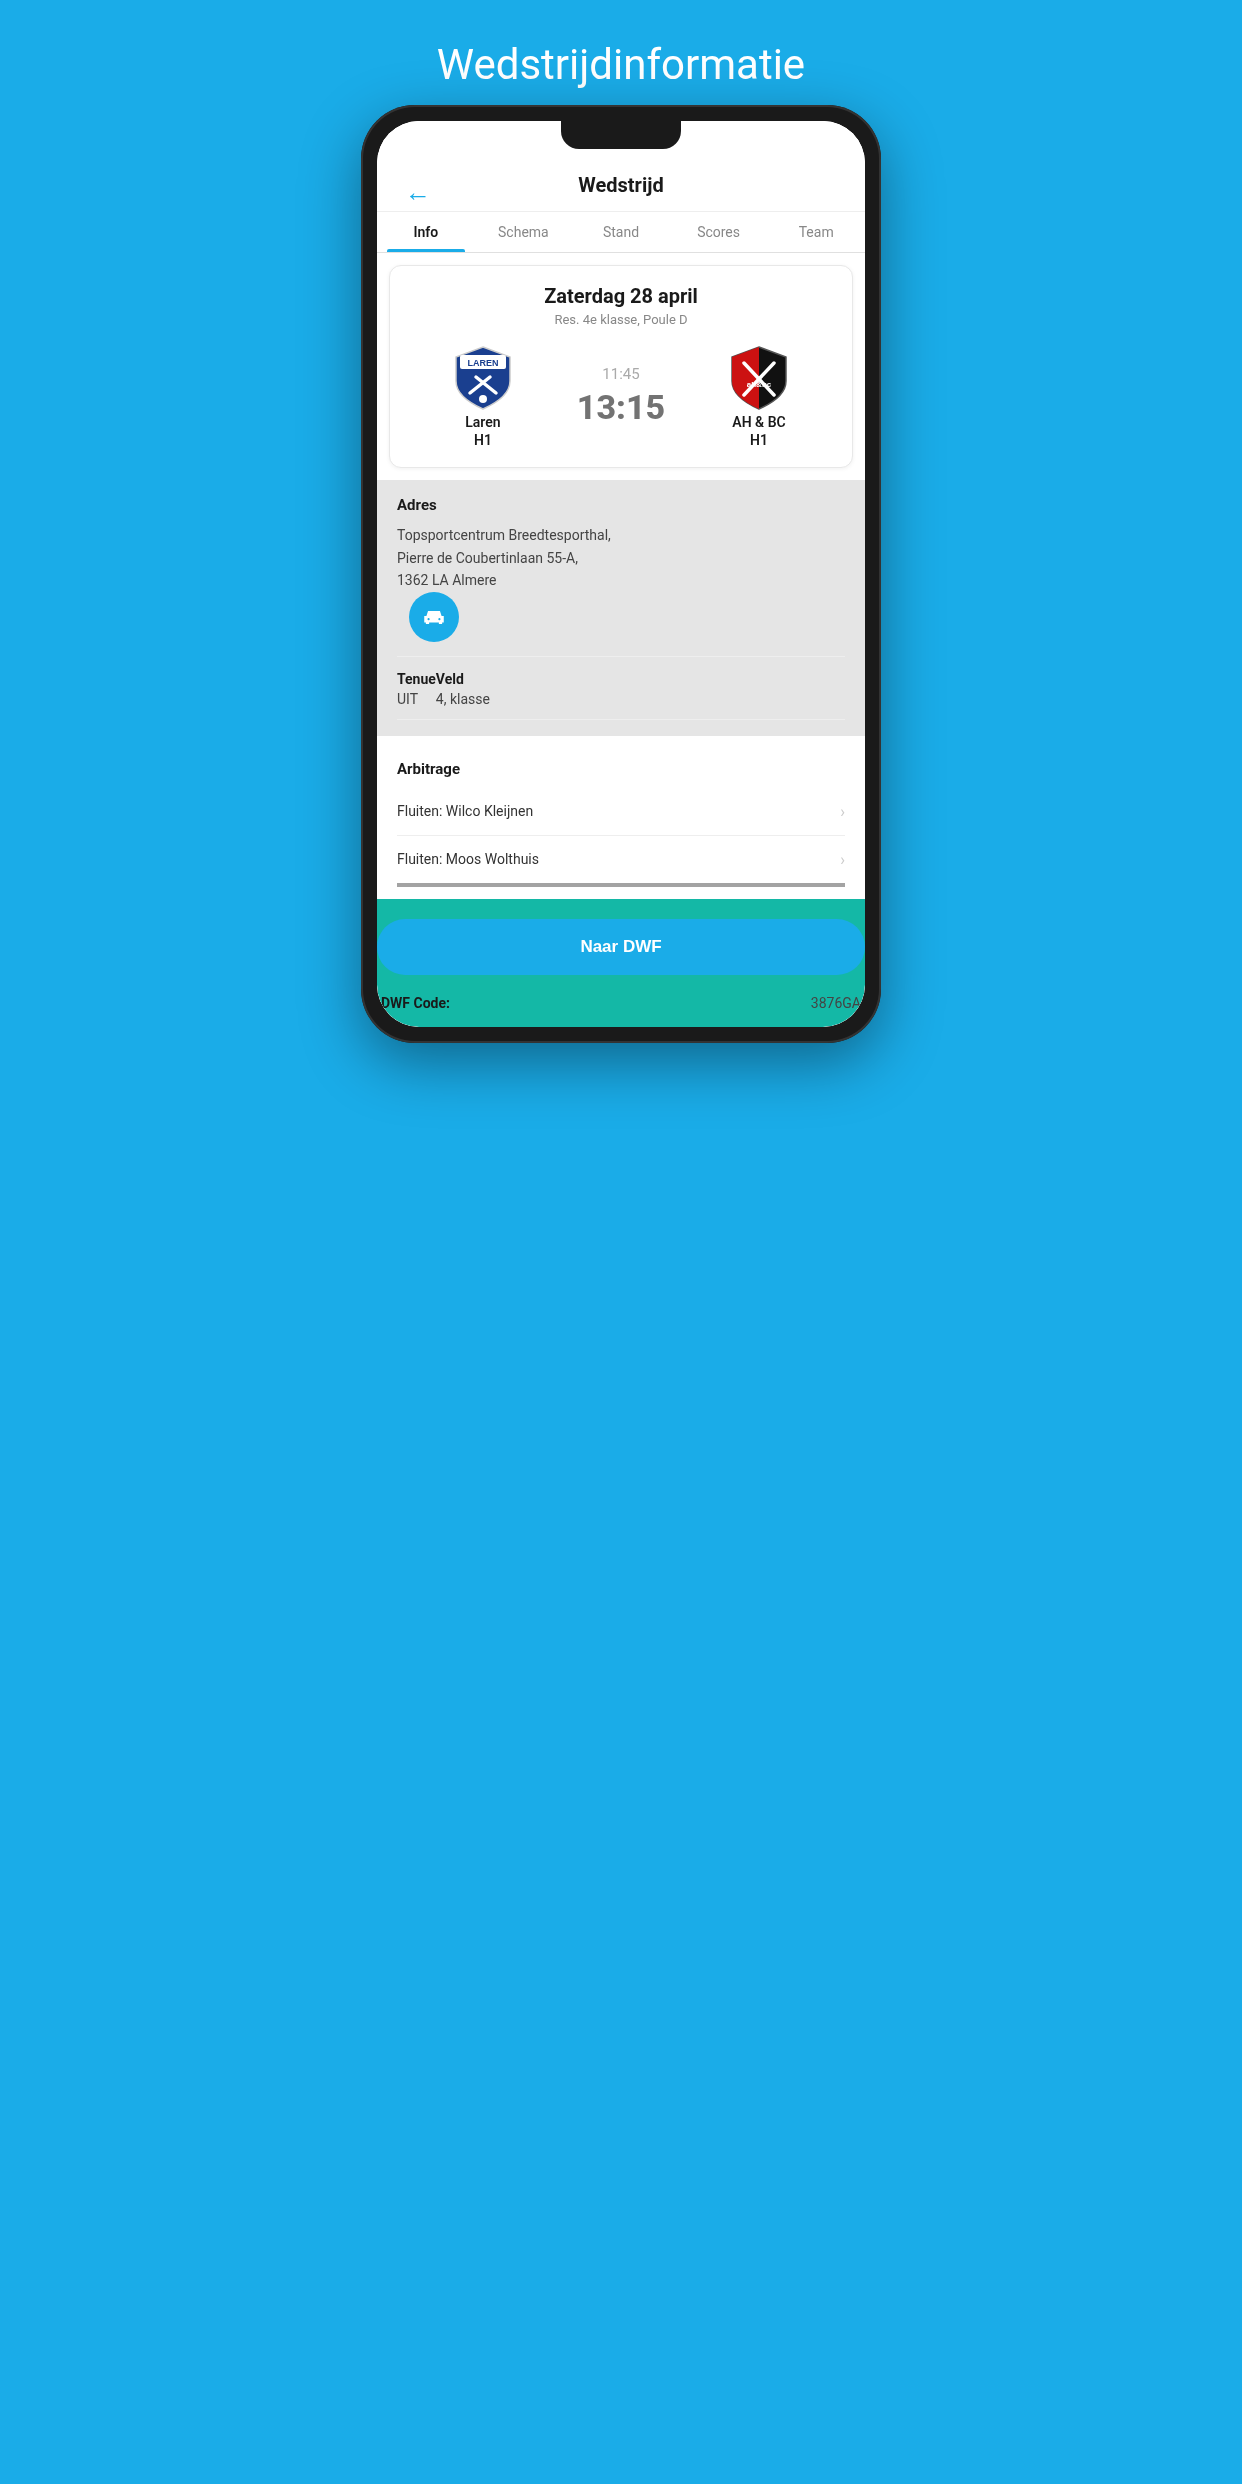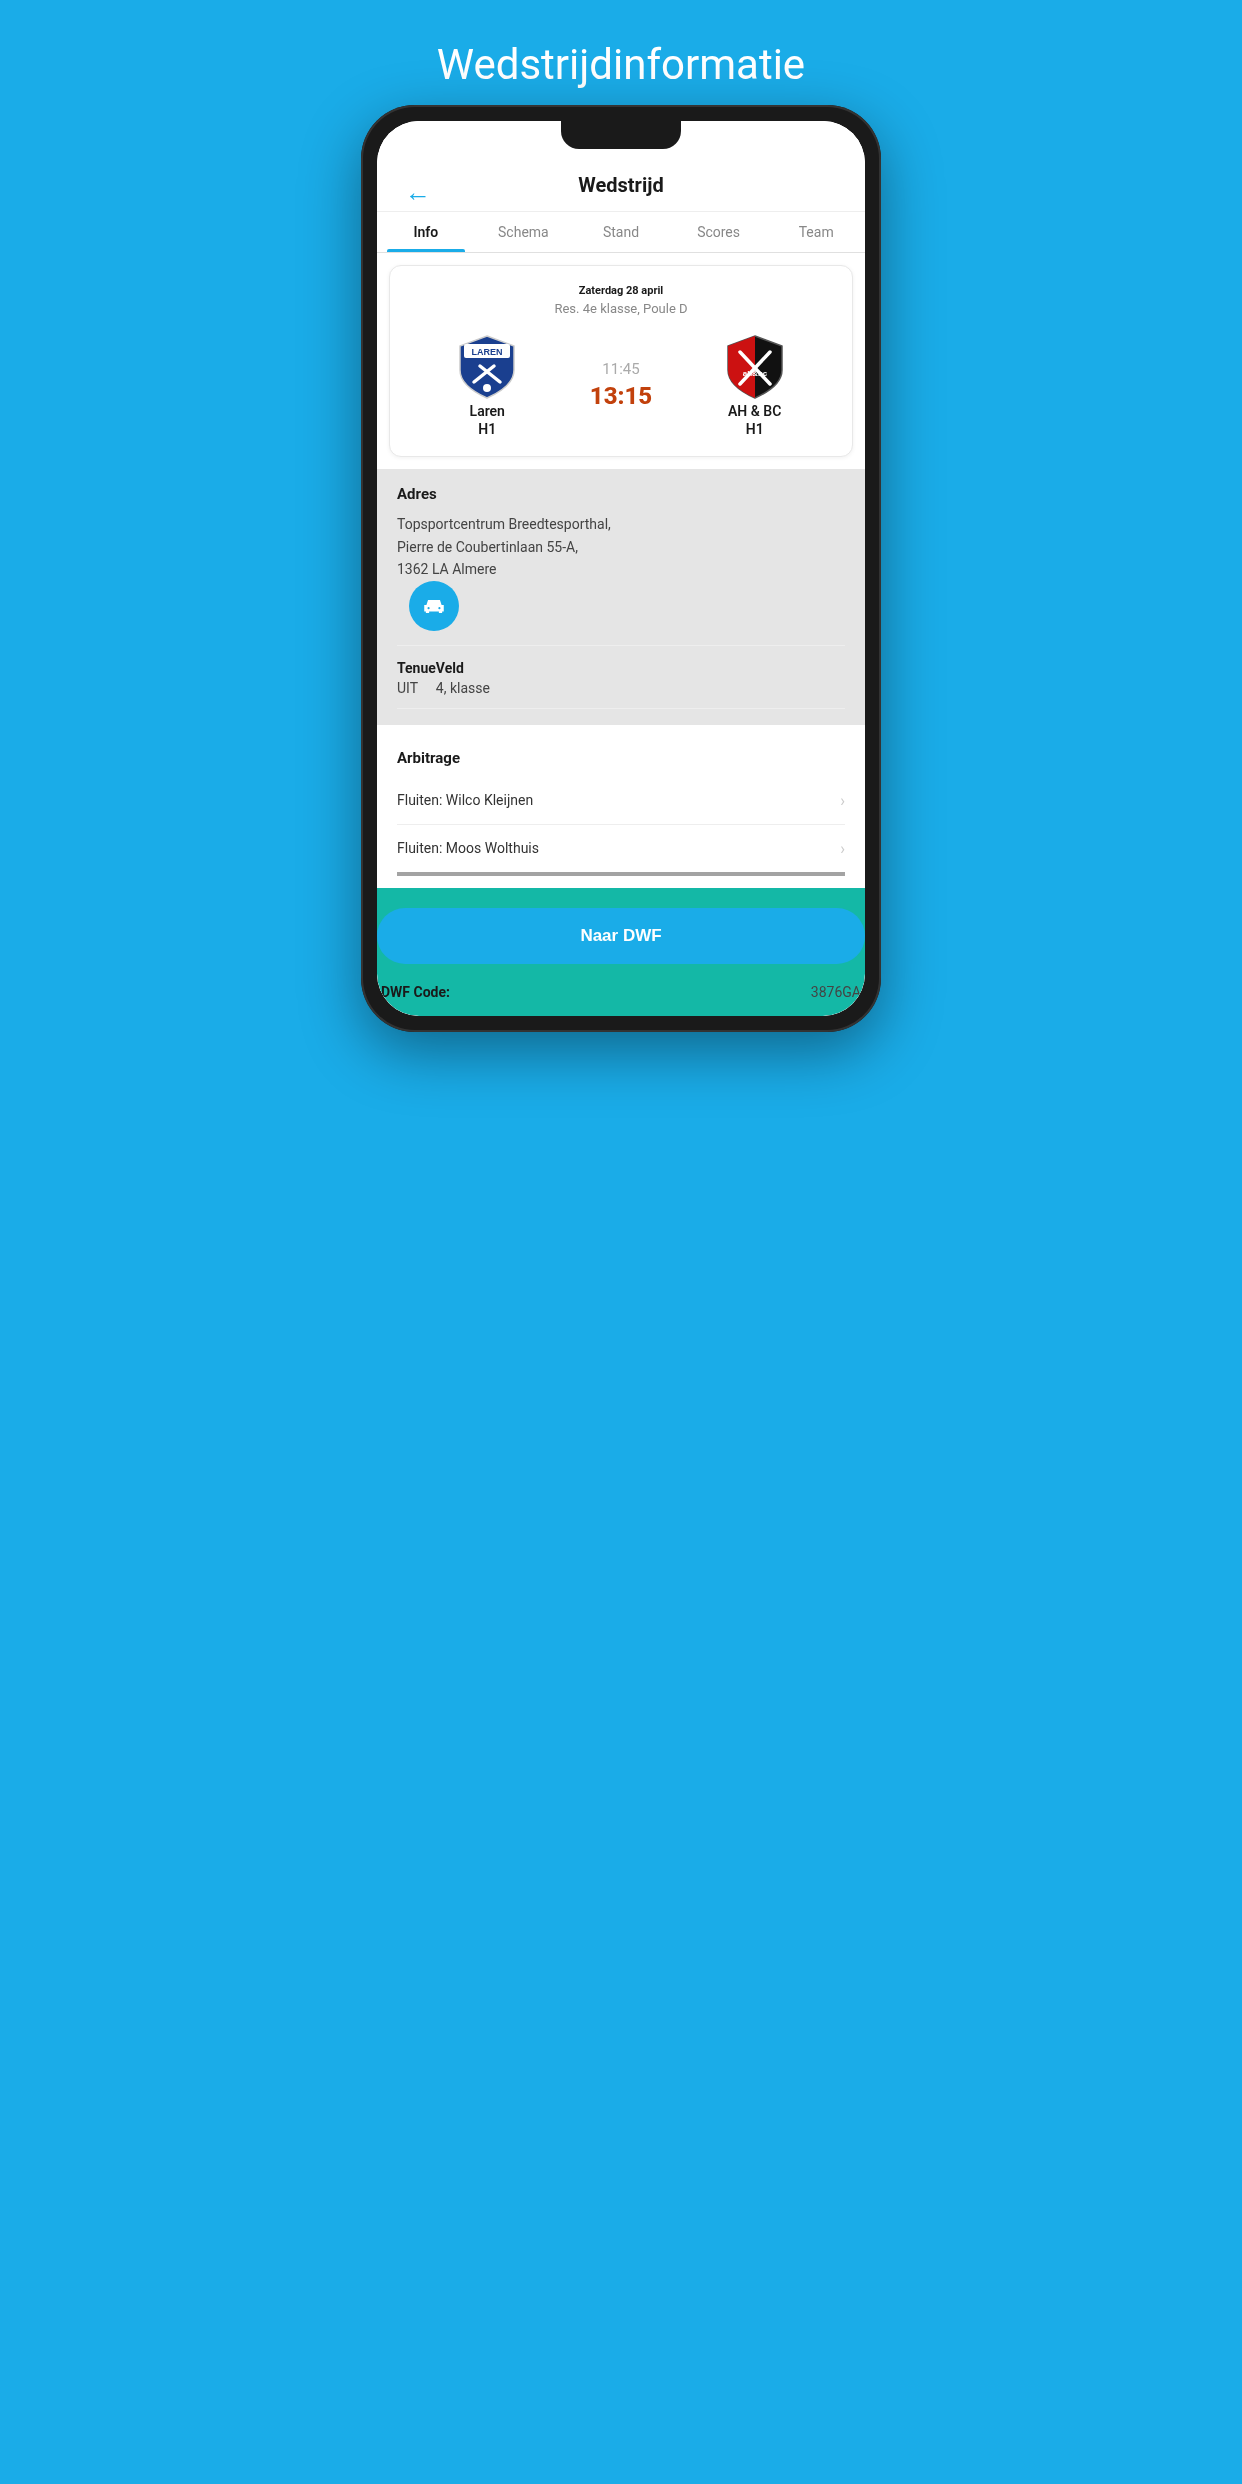--- a/index.html
+++ b/index.html
@@ -129,21 +129,21 @@
       background: white;
       margin: 12px;
       border-radius: 12px;
       padding: 18px 16px;
       border: 1px solid #e8e8e8;
       text-align: center;
       box-shadow: 0 1px 4px rgba(0,0,0,0.06);
     }
 
     .match-date {
-      font-size: 11px;
+      font-size: 20px;
       font-weight: 700;
       color: #1a1a1a;
       margin-bottom: 4px;
     }
 
     .match-competition {
       font-size: 13px;
       color: #888;
       margin-bottom: 16px;
     }
@@ -175,23 +175,23 @@
       align-items: center;
     }
 
     .score-time {
       font-size: 15px;
       color: #aaa;
       margin-bottom: 4px;
     }
 
     .score-main {
-      font-size: 24px;
+      font-size: 34px;
       font-weight: 800;
-      color: #c2410c;
+      color: #737373;
     }
 
     
     .info-section {
       background: #e5e5e5;
       padding: 16px 20px;
       margin-top: 8px;
     }
 
     .info-section-title {

